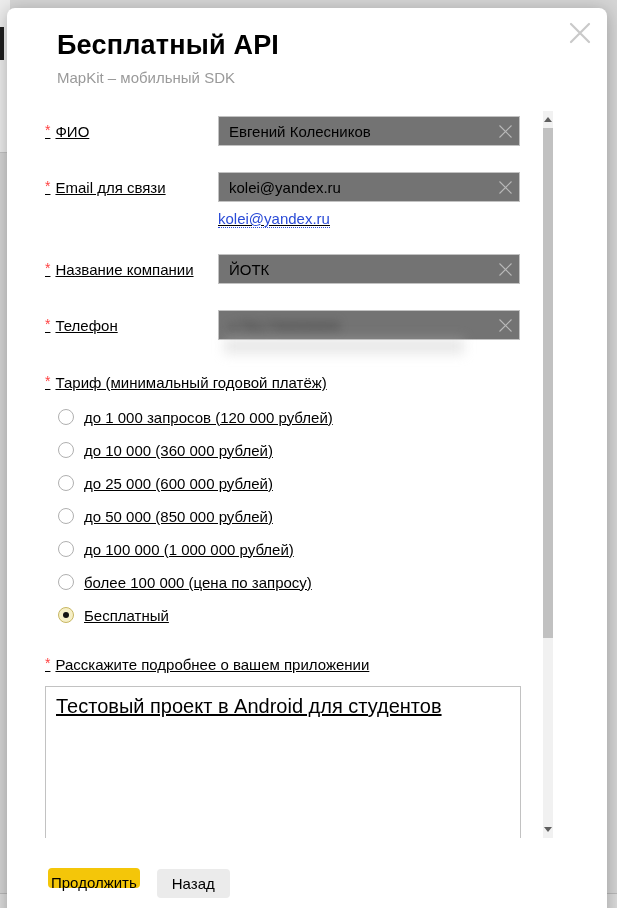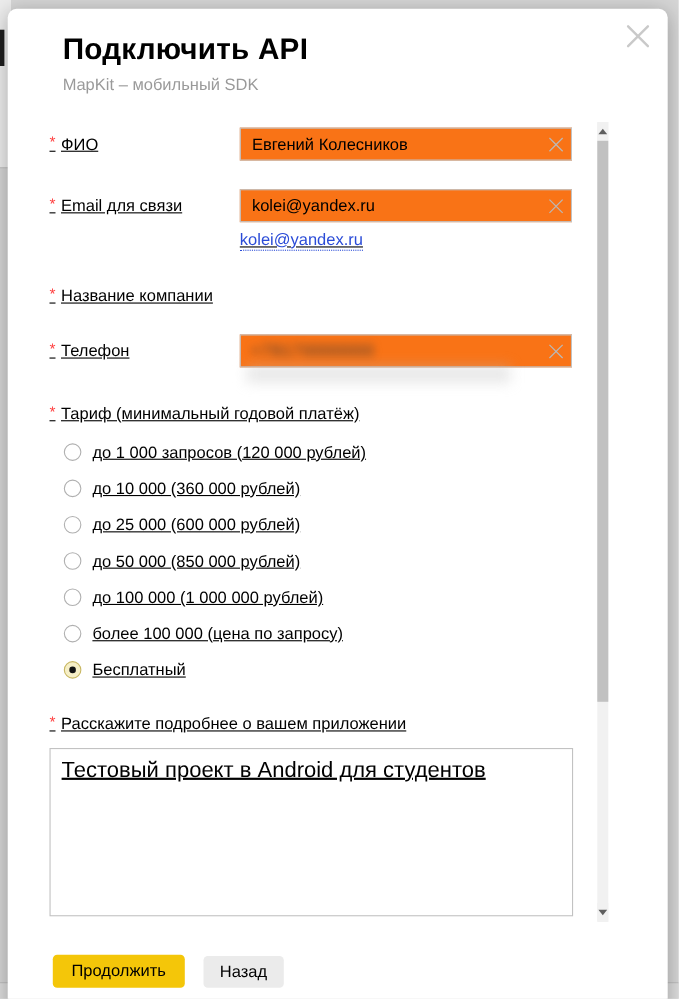--- a/index.html
+++ b/index.html
@@ -28,21 +28,21 @@
 
   
   .scrollport{position:absolute;left:0;top:103px;width:536px;height:727px;overflow:hidden;}
   .content{padding:5px 0 0 38px;text-decoration:underline;}
 
   .row{display:flex;margin-bottom:26px;}
   .flabel{width:173px;font-size:15px;color:#000;padding-top:7px;}
   .req{color:#ff4040;margin-right:5px;font-size:14px;position:relative;top:-2px;}
   .control{position:relative;width:304px;}
   input.text{
-    width:302px;height:30px;box-sizing:border-box;background:#f97316;
+    width:302px;height:30px;box-sizing:border-box;background:#737373;
     border:1px solid #c2c2c2;border-radius:0;
     padding:0 32px 0 10px;font-size:15px;font-family:inherit;color:#000;outline:none;
   }
   .clear-x{position:absolute;right:9px;top:8px;width:15px;height:15px;cursor:pointer;}
   .sublink{margin-top:8px;font-size:15px;line-height:18px;}
   .sublink a{color:#2a4bd7;text-decoration:none;border-bottom:1px dotted #2a4bd7;cursor:pointer;}
   .redacted{
     position:absolute;left:10px;top:7px;font-size:15px;color:#3c3c3c;
     filter:blur(4px);pointer-events:none;white-space:nowrap;letter-spacing:1px;
   }
@@ -72,41 +72,41 @@
   .sb-btn{position:absolute;left:0;width:10px;height:17px;background:#f1f1f1;display:flex;align-items:center;justify-content:center;cursor:pointer;}
   .sb-btn.up{top:0;}
   .sb-btn.down{bottom:0;}
   .tri-up{width:0;height:0;border-left:4px solid transparent;border-right:4px solid transparent;border-bottom:5px solid #5f5f5f;}
   .tri-down{width:0;height:0;border-left:4px solid transparent;border-right:4px solid transparent;border-top:5px solid #5f5f5f;}
   .sb-thumb{position:absolute;left:0;top:17px;width:10px;height:510px;background:#c1c1c1;cursor:pointer;}
 
   
   .actions{position:absolute;left:41px;top:860px;display:flex;gap:17px;align-items:flex-start;}
   .btn{border:none;border-radius:4px;font-size:15px;font-family:inherit;color:#000;cursor:pointer;line-height:30px;}
-  .btn-primary{background:#f4c609;height:30px;padding:0 17px;}
+  .btn-primary{background:#f4c609;height:20px;padding:0 3px;}
   .btn-secondary{background:#ebebeb;height:29px;padding:0 15px;line-height:29px;margin-top:1px;}
 </style>
 </head>
 <body>
 
 <div class="bg-topleft"></div>
 <div class="bg-mark"></div>
 <div class="bg-topleft-line"></div>
 <div class="bg-line"></div>
 <div class="bg-bottom"></div>
 
 <div class="modal">
 
   <div class="close-btn">
     <svg width="24" height="24" viewBox="0 0 24 24">
       <path d="M3 3 L21 21 M21 3 L3 21" stroke="#c9c9c9" stroke-width="2.2" stroke-linecap="round" fill="none"></path>
     </svg>
   </div>
 
-  <div class="dlg-title">Подключить API</div>
+  <div class="dlg-title">Бесплатный API</div>
   <div class="dlg-subtitle">MapKit – мобильный SDK</div>
 
   <div class="scrollport">
     <div class="content">
 
       <div class="row">
         <div class="flabel">
           <span class="req">*</span><span>ФИО</span>
         </div>
         <div class="control">
@@ -133,20 +133,28 @@
           <div class="sublink">
             <a>kolei@yandex.ru</a>
           </div>
         </div>
       </div>
 
       <div class="row">
         <div class="flabel">
           <span class="req">*</span><span>Название компании</span>
         </div>
+        <div class="control">
+          <input class="text" type="text" value="ЙОТК" style="">
+          <span class="clear-x">
+            <svg width="15" height="15" viewBox="0 0 15 15">
+                <path d="M1.5 1.5 L13.5 13.5 M13.5 1.5 L1.5 13.5" stroke="#b9b9b9" stroke-width="1.1" fill="none"></path>
+              </svg>
+          </span>
+        </div>
       </div>
 
       <div class="row">
         <div class="flabel">
           <span class="req">*</span><span>Телефон</span>
         </div>
         <div class="control">
           <input class="text" type="text" style="">
           <span class="redacted">+79170000000</span>
           <span class="redacted-smear"></span>

